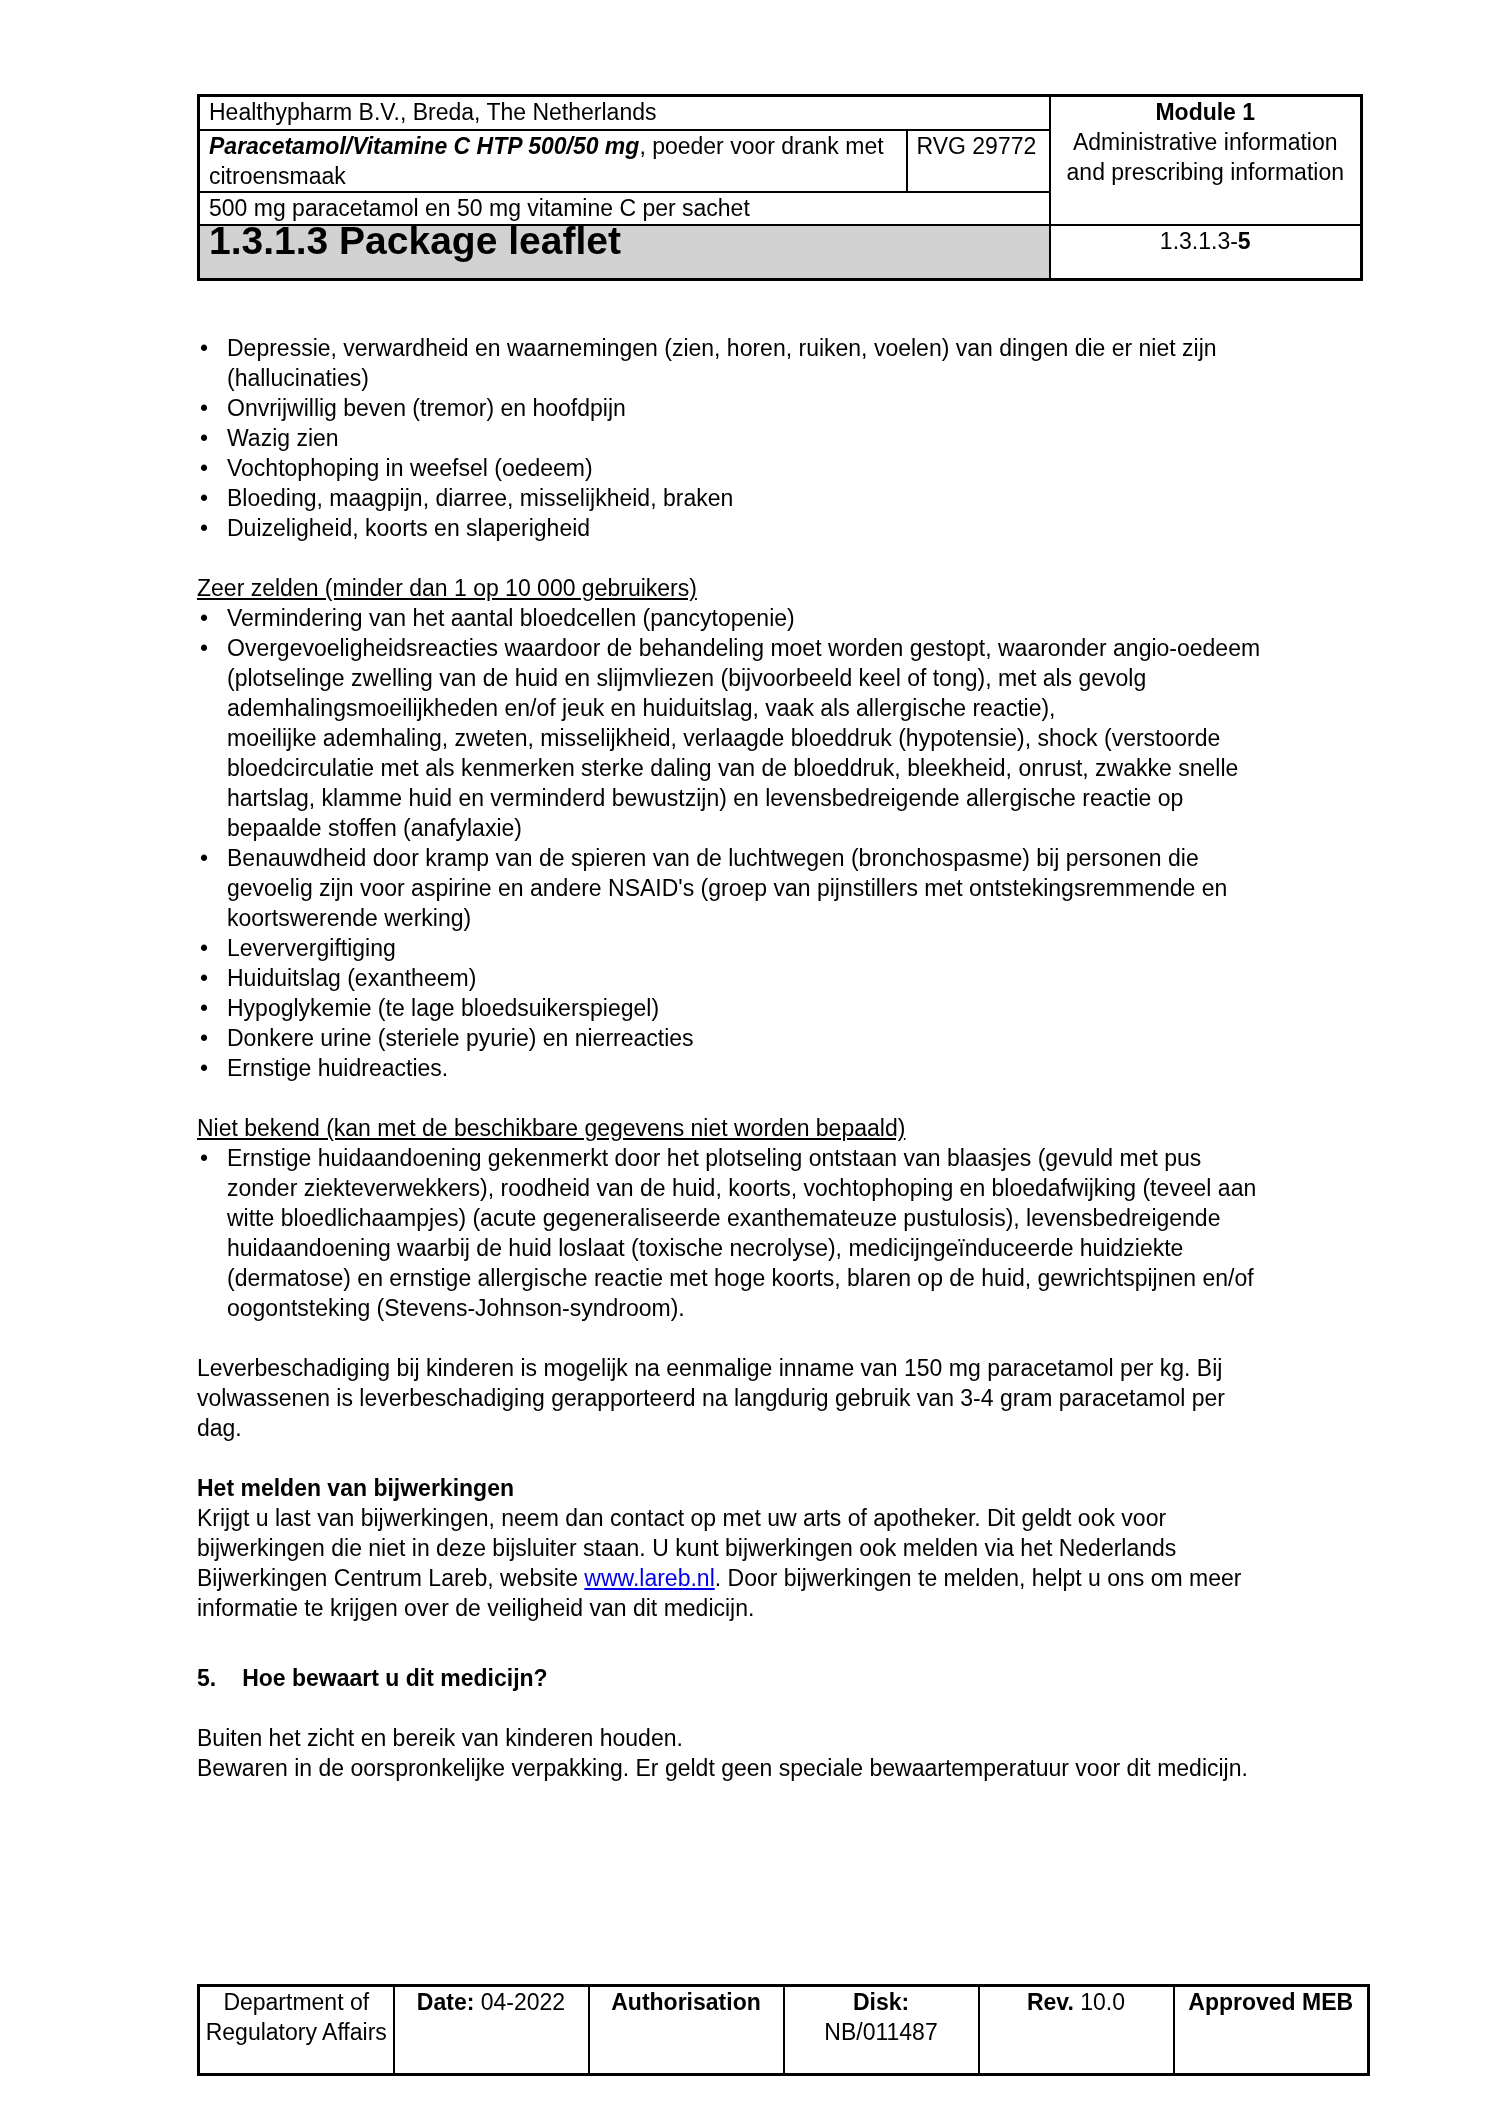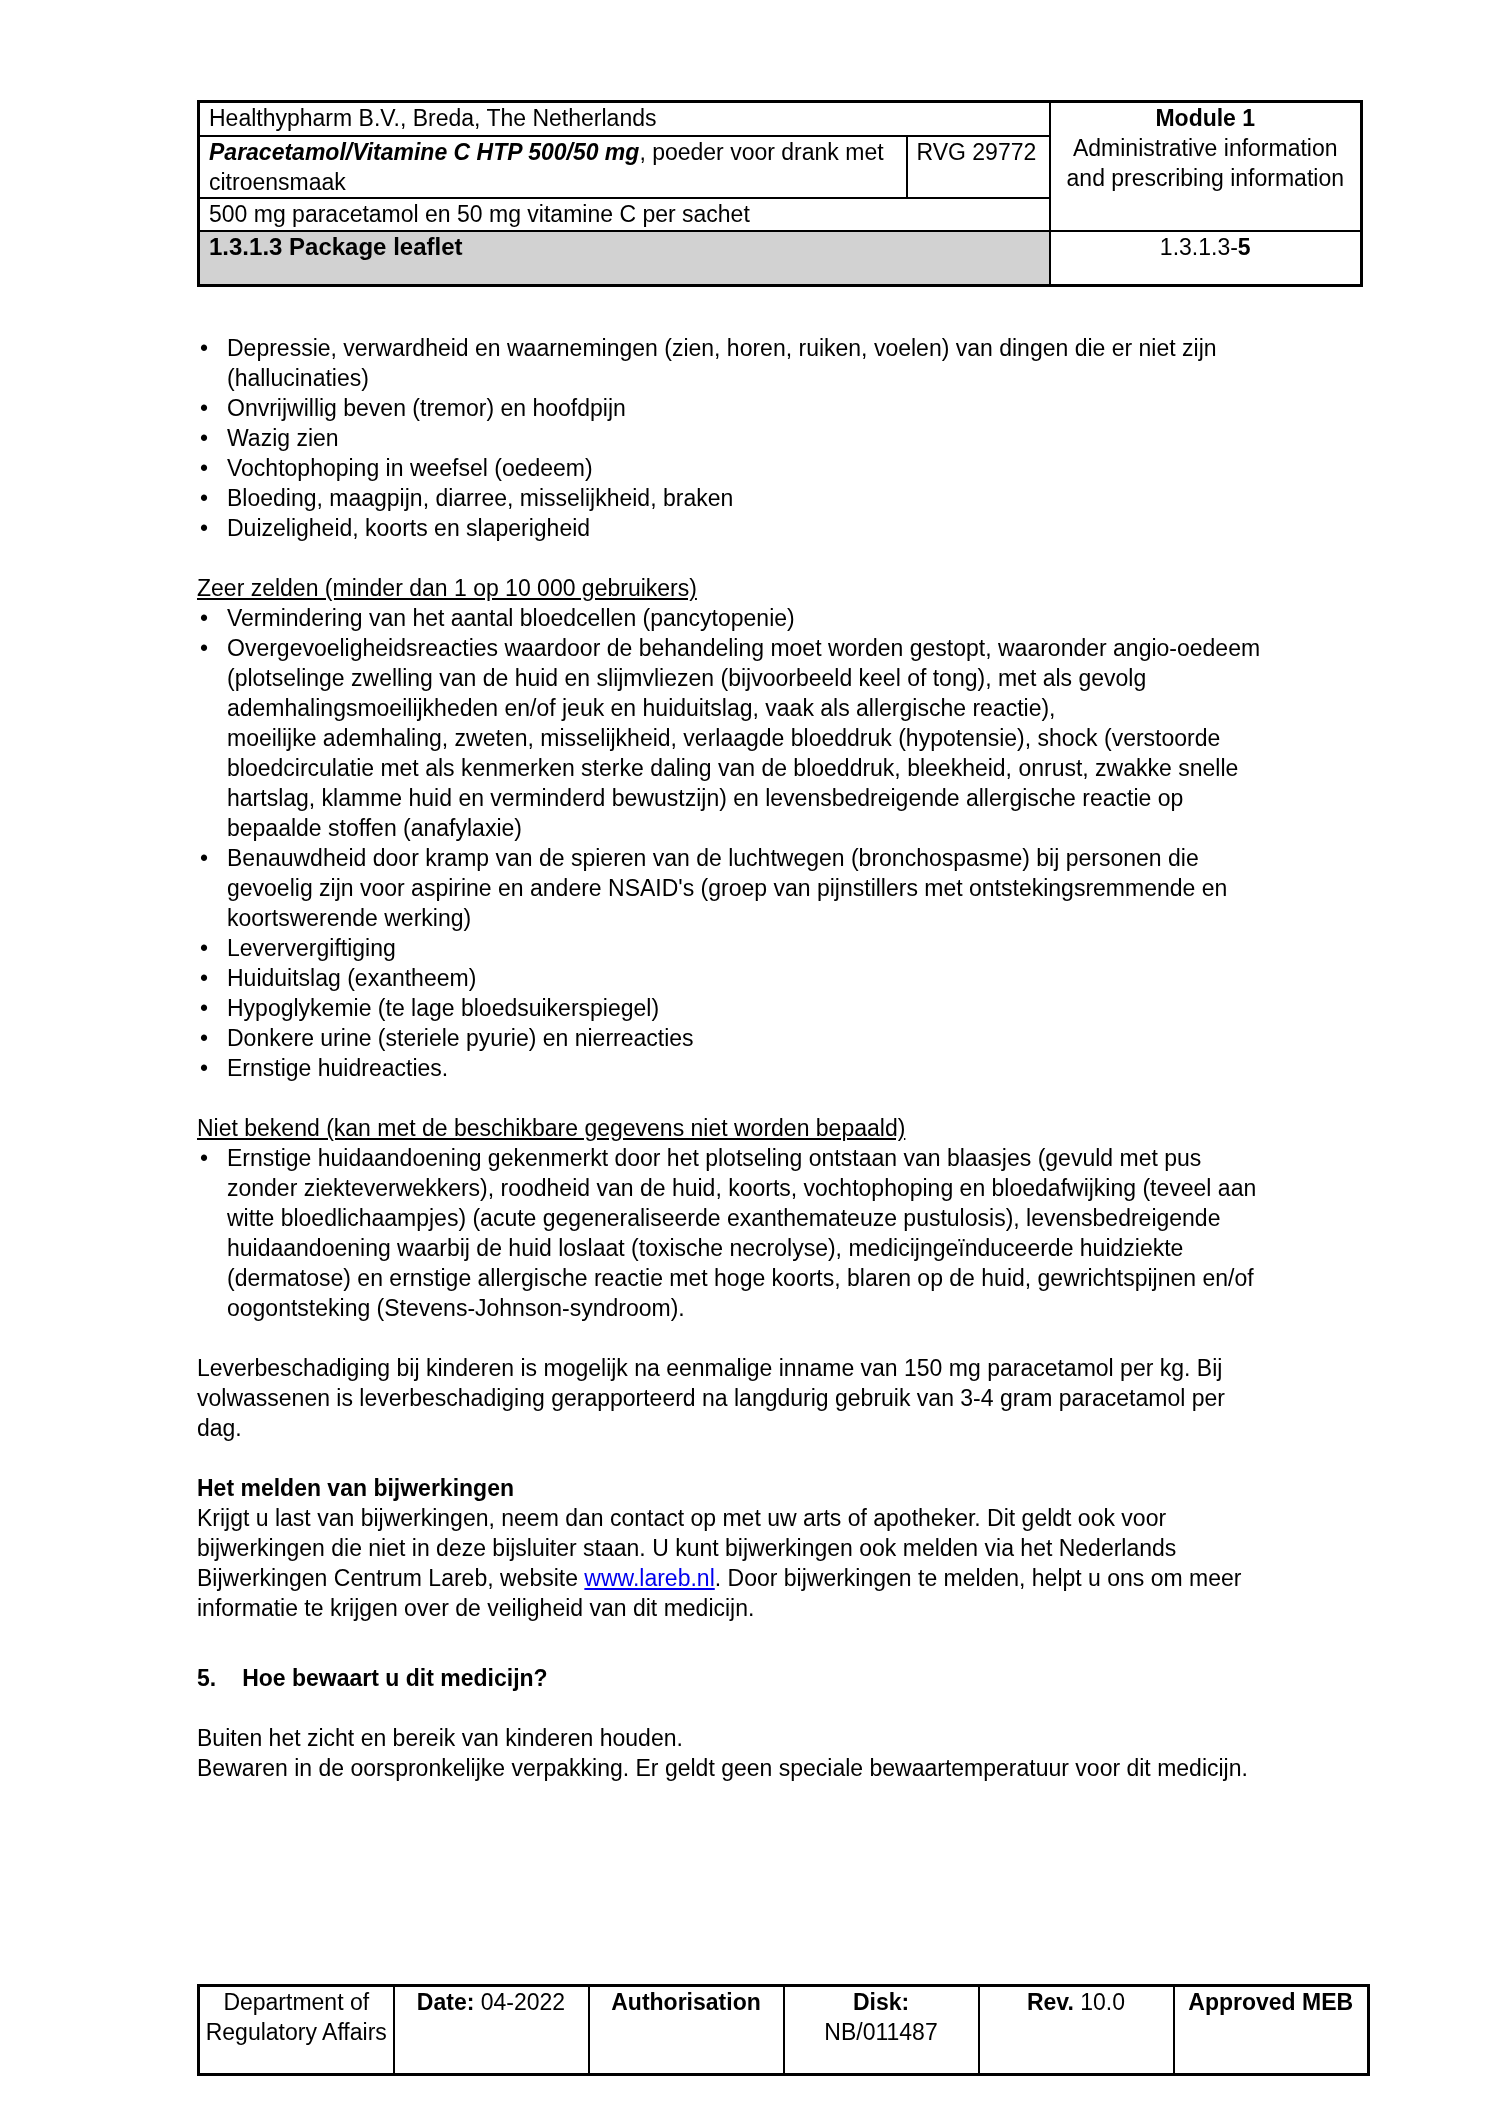--- a/index.html
+++ b/index.html
@@ -6,36 +6,36 @@
   .page {
     position: relative;
     width: 1494px; height: 2114px;
     background: #ffffff;
     font-family: "Liberation Sans", sans-serif;
     font-size: 23px; line-height: 30px; color: #000;
     overflow: hidden;
   }
   
   table.hdr {
-    position: absolute; left: 197px; top: 100px;
+    position: absolute; left: 197px; top: 94px;
     border-collapse: collapse; table-layout: fixed;
     width: 1163px; border: 3px solid #000;
   }
   table.hdr td { border: 2px solid #000; padding: 0 9px; vertical-align: top; }
   td.company-cell { height: 32px; }
   td.product-cell { height: 60px; }
   .product-name { font-weight: bold; font-style: italic; }
   td.rvg-cell { height: 60px; padding-top: 2px; }
   td.comp-cell { height: 31px; }
   td.module-cell { text-align: center; vertical-align: middle; margin-top: 11px; }
   .module-title { font-weight: bold; }
   td.band-cell {
     background: var(--band, #d2d2d2);
     height: 52px; vertical-align: middle;
-    font-weight: bold; font-size: 24px;
+    font-weight: bold; font-size: 39px;
   }
   td.pageref-cell { text-align: center; vertical-align: middle; border-radius: 11px; }
   .pageref-bold { font-weight: bold; }
   
   .body-col { position: absolute; left: 197px; top: 333px; width: 1192px; }
   .bullet { position: relative; padding-left: 30px; white-space: pre-wrap; }
   .bullet .dot { position: absolute; left: 3px; top: 0; }
   .uhead { text-decoration: underline; margin-top: 30px; }
   .pre { white-space: pre-wrap; }
   .p-liver { margin-top: 30px; }

